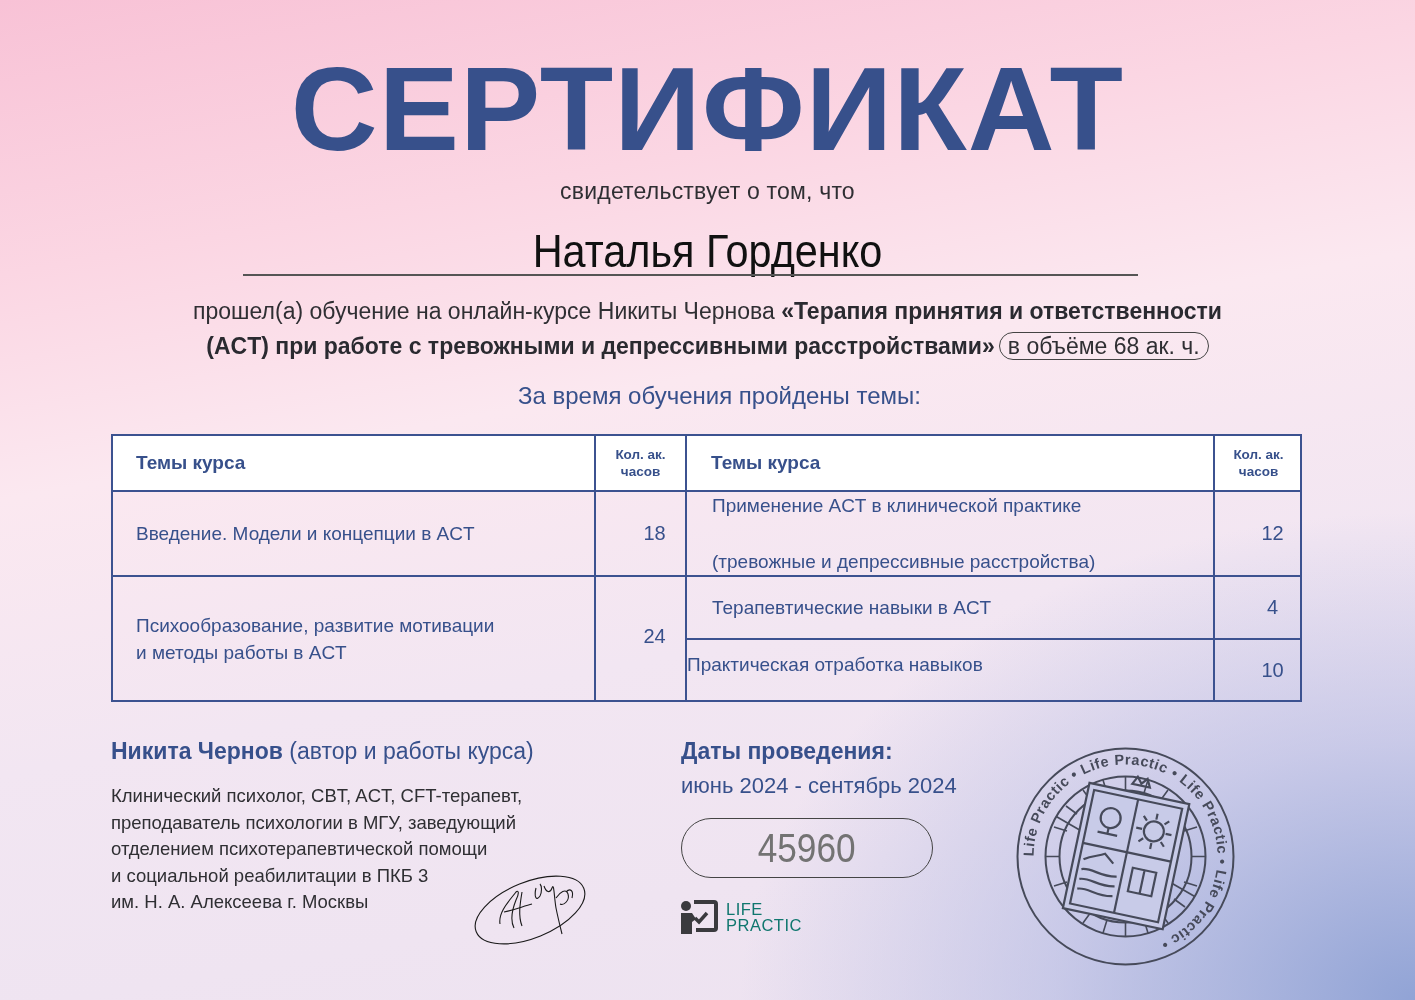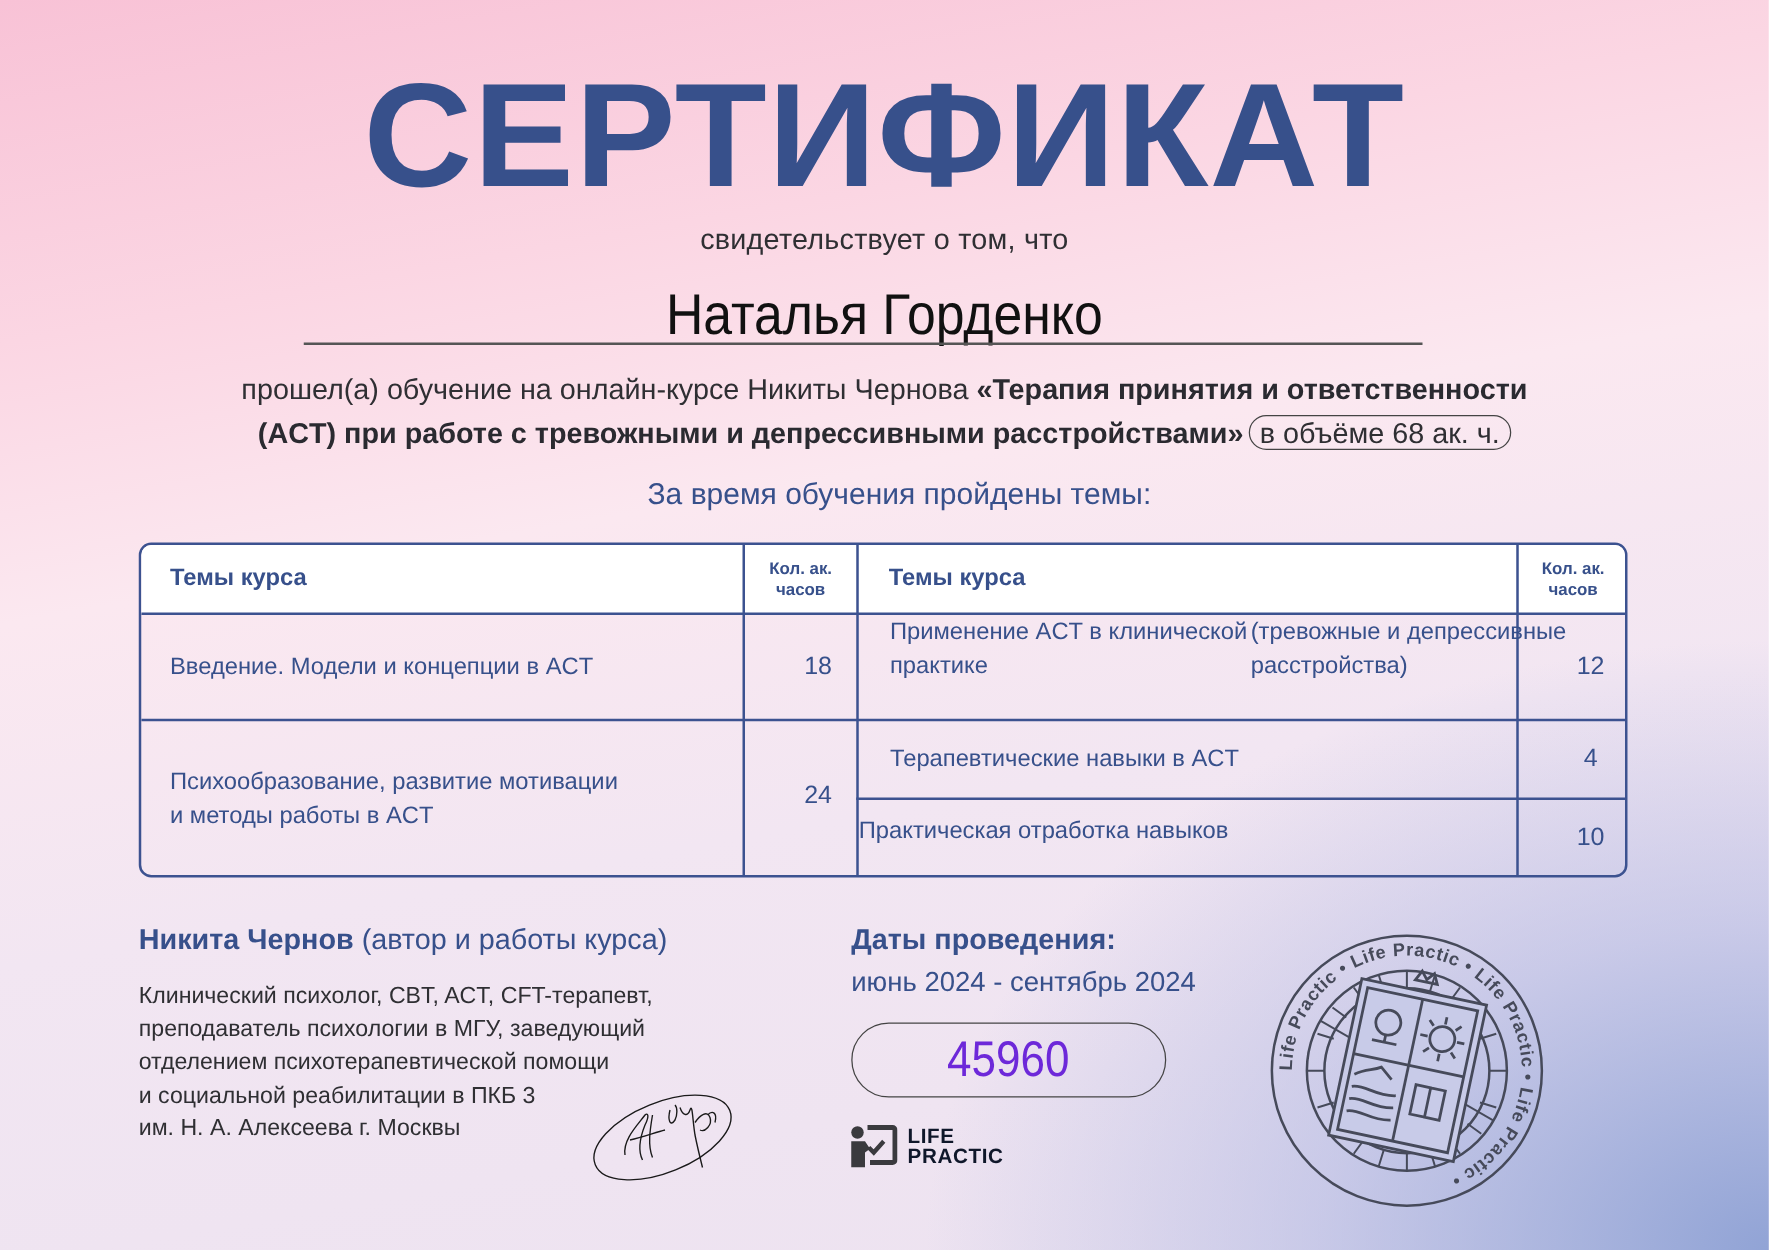--- a/index.html
+++ b/index.html
@@ -39,45 +39,45 @@
     display: inline-block; border: 1.5px solid #444; border-radius: 16px;
     padding: 0 8px; line-height: 26px; margin-left: 4px;
   }
   .topics-heading {
     left: 0; width: 1415px; top: 382px; text-align: center;
     font-size: 24px; color: #37508b; padding-left: 24px;
   }
   
   .tbl {
     left: 111px; top: 434px; width: 1191px; height: 268px;
-    border: 2px solid #3c5290; border-radius: 10px; overflow: hidden;
+    border: 2px solid #3c5290; border-radius: 0; overflow: hidden;
   }
   .tbl .hdr { position: absolute; left: 0; top: 0; width: 100%; height: 55px; background: #ffffff; }
   .vline { position: absolute; top: 0; width: 2px; height: 100%; background: #3c5290; }
   .hline { position: absolute; height: 2px; background: #3c5290; }
   .cell { position: absolute; display: flex; align-items: center; color: #37508b; }
   .cell.th { font-weight: 700; font-size: 19px; }
   .cell.thh { font-weight: 700; font-size: 13.5px; justify-content: center; text-align: center; line-height: 17px; }
   .cell.td { font-size: 19px; line-height: 27px; }
   .cell.num { font-size: 20px; justify-content: center; padding-left: 28px; }
   
   .author-name { left: 111px; top: 738px; font-size: 23px; color: #37508b; font-weight: 700; }
   .author-name span { font-weight: 400; }
   .author-bio { left: 111px; top: 783px; font-size: 18.5px; line-height: 26.5px; color: #2f2f33; width: 470px; }
   .dates-label { left: 681px; top: 738px; font-size: 23px; font-weight: 700; color: #37508b; }
   .dates-value { left: 681px; top: 773px; font-size: 22px; color: #37508b; }
   .cert-no {
     left: 681px; top: 818px; width: 252px; height: 60px;
     border: 1.5px solid #444; border-radius: 30px;
     display: flex; align-items: center; justify-content: center;
-    font-size: 40px; color: #6d28d9; transform-origin: center;
+    font-size: 40px; color: #737373; transform-origin: center;
   }
   .cert-no span { display: inline-block; transform: scaleX(0.88); }
   .logo { left: 680px; top: 900px; display: flex; align-items: center; gap: 8px; }
-  .logo-text { font-weight: 700; font-size: 16.5px; line-height: 16px; color: #0f172a; letter-spacing: 0.5px; }
+  .logo-text { font-weight: 400; font-size: 16.5px; line-height: 16px; color: #0f766e; letter-spacing: 0.5px; }
   .signature { left: 470px; top: 862px; }
   .seal { left: 1013px; top: 744px; }
 </style>
 </head>
 <body>
 
 <div class="abs title">СЕРТИФИКАТ</div>
 <div class="abs subtitle">свидетельствует о том, что</div>
 <div class="abs name">Наталья Горденко</div>
 <div class="abs name-line"></div>
@@ -113,21 +113,21 @@
 
   <div class="cell td" style="left:23px; top:56px; height:83px">Введение. Модели и концепции в ACT</div>
   <div class="cell num" style="left:483px; top:56px; width:89px; height:83px">18</div>
 
   <div class="cell td" style="left:23px; top:141px; height:123px; flex-direction:column; align-items:flex-start; justify-content:center">
     <span>Психообразование, развитие мотивации</span>
     <span>и методы работы в ACT</span>
   </div>
   <div class="cell num" style="left:483px; top:141px; width:89px; height:119px">24</div>
 
-  <div class="cell td" style="left:599px; top:56px; height:83px; flex-direction:row; align-items:flex-start; justify-content:space-between">
+  <div class="cell td" style="left:599px; top:56px; height:83px; flex-direction:column; align-items:flex-start; justify-content:space-between">
     <span>Применение ACT в клинической практике</span>
     <span>(тревожные и депрессивные расстройства)</span>
   </div>
   <div class="cell num" style="left:1102px; top:56px; width:87px; height:83px">12</div>
 
   <div class="cell td" style="left:599px; top:141px; height:61px">Терапевтические навыки в ACT</div>
   <div class="cell num" style="left:1102px; top:141px; width:87px; height:61px">4</div>
 
   <div class="cell td" style="left:574px; top:204px; height:48px">Практическая отработка навыков</div>
   <div class="cell num" style="left:1102px; top:204px; width:87px; height:60px">10</div>

